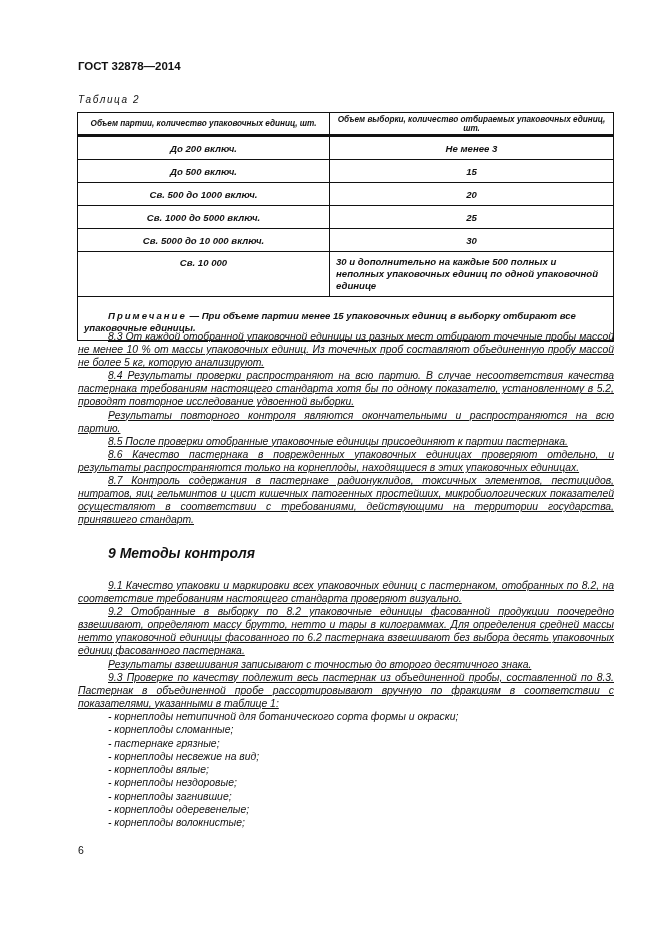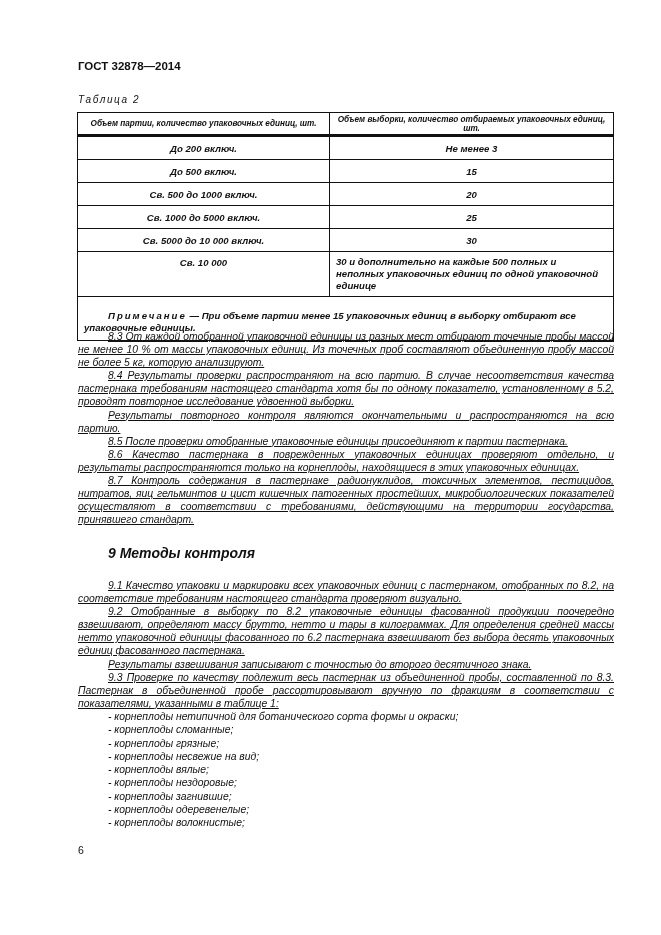--- a/index.html
+++ b/index.html
@@ -78,21 +78,21 @@
 <div class="sec-title">9 Методы контроля</div>
 
 <div class="body-text" style="top:571px;margin-top:8px;">
   <p>9.1 Качество упаковки и маркировки всех упаковочных единиц с пастернаком, отобранных по 8.2, на соответствие требованиям настоящего стандарта проверяют визуально.</p>
   <p>9.2 Отобранные в выборку по 8.2 упаковочные единицы фасованной продукции поочередно взвешивают, определяют массу брутто, нетто и тары в килограммах. Для определения средней массы нетто упаковочной единицы фасованного по 6.2 пастернака взвешивают без выбора десять упаковочных единиц фасованного пастернака.</p>
   <p>Результаты взвешивания записывают с точностью до второго десятичного знака.</p>
   <p>9.3 Проверке по качеству подлежит весь пастернак из объединенной пробы, составленной по 8.3. Пастернак в объединенной пробе рассортировывают вручную по фракциям в соответствии с показателями, указанными в таблице 1:</p>
   <ul class="list">
     <li>- корнеплоды нетипичной для ботанического сорта формы и окраски;</li>
     <li>- корнеплоды сломанные;</li>
-    <li>- корнеплоды грязные;</li>
+    <li>- пастернаке грязные;</li>
     <li>- корнеплоды несвежие на вид;</li>
     <li>- корнеплоды вялые;</li>
     <li>- корнеплоды нездоровые;</li>
     <li>- корнеплоды загнившие;</li>
     <li>- корнеплоды одеревенелые;</li>
     <li>- корнеплоды волокнистые;</li>
   </ul>
 </div>
 
 <div class="pagenum">6</div>

